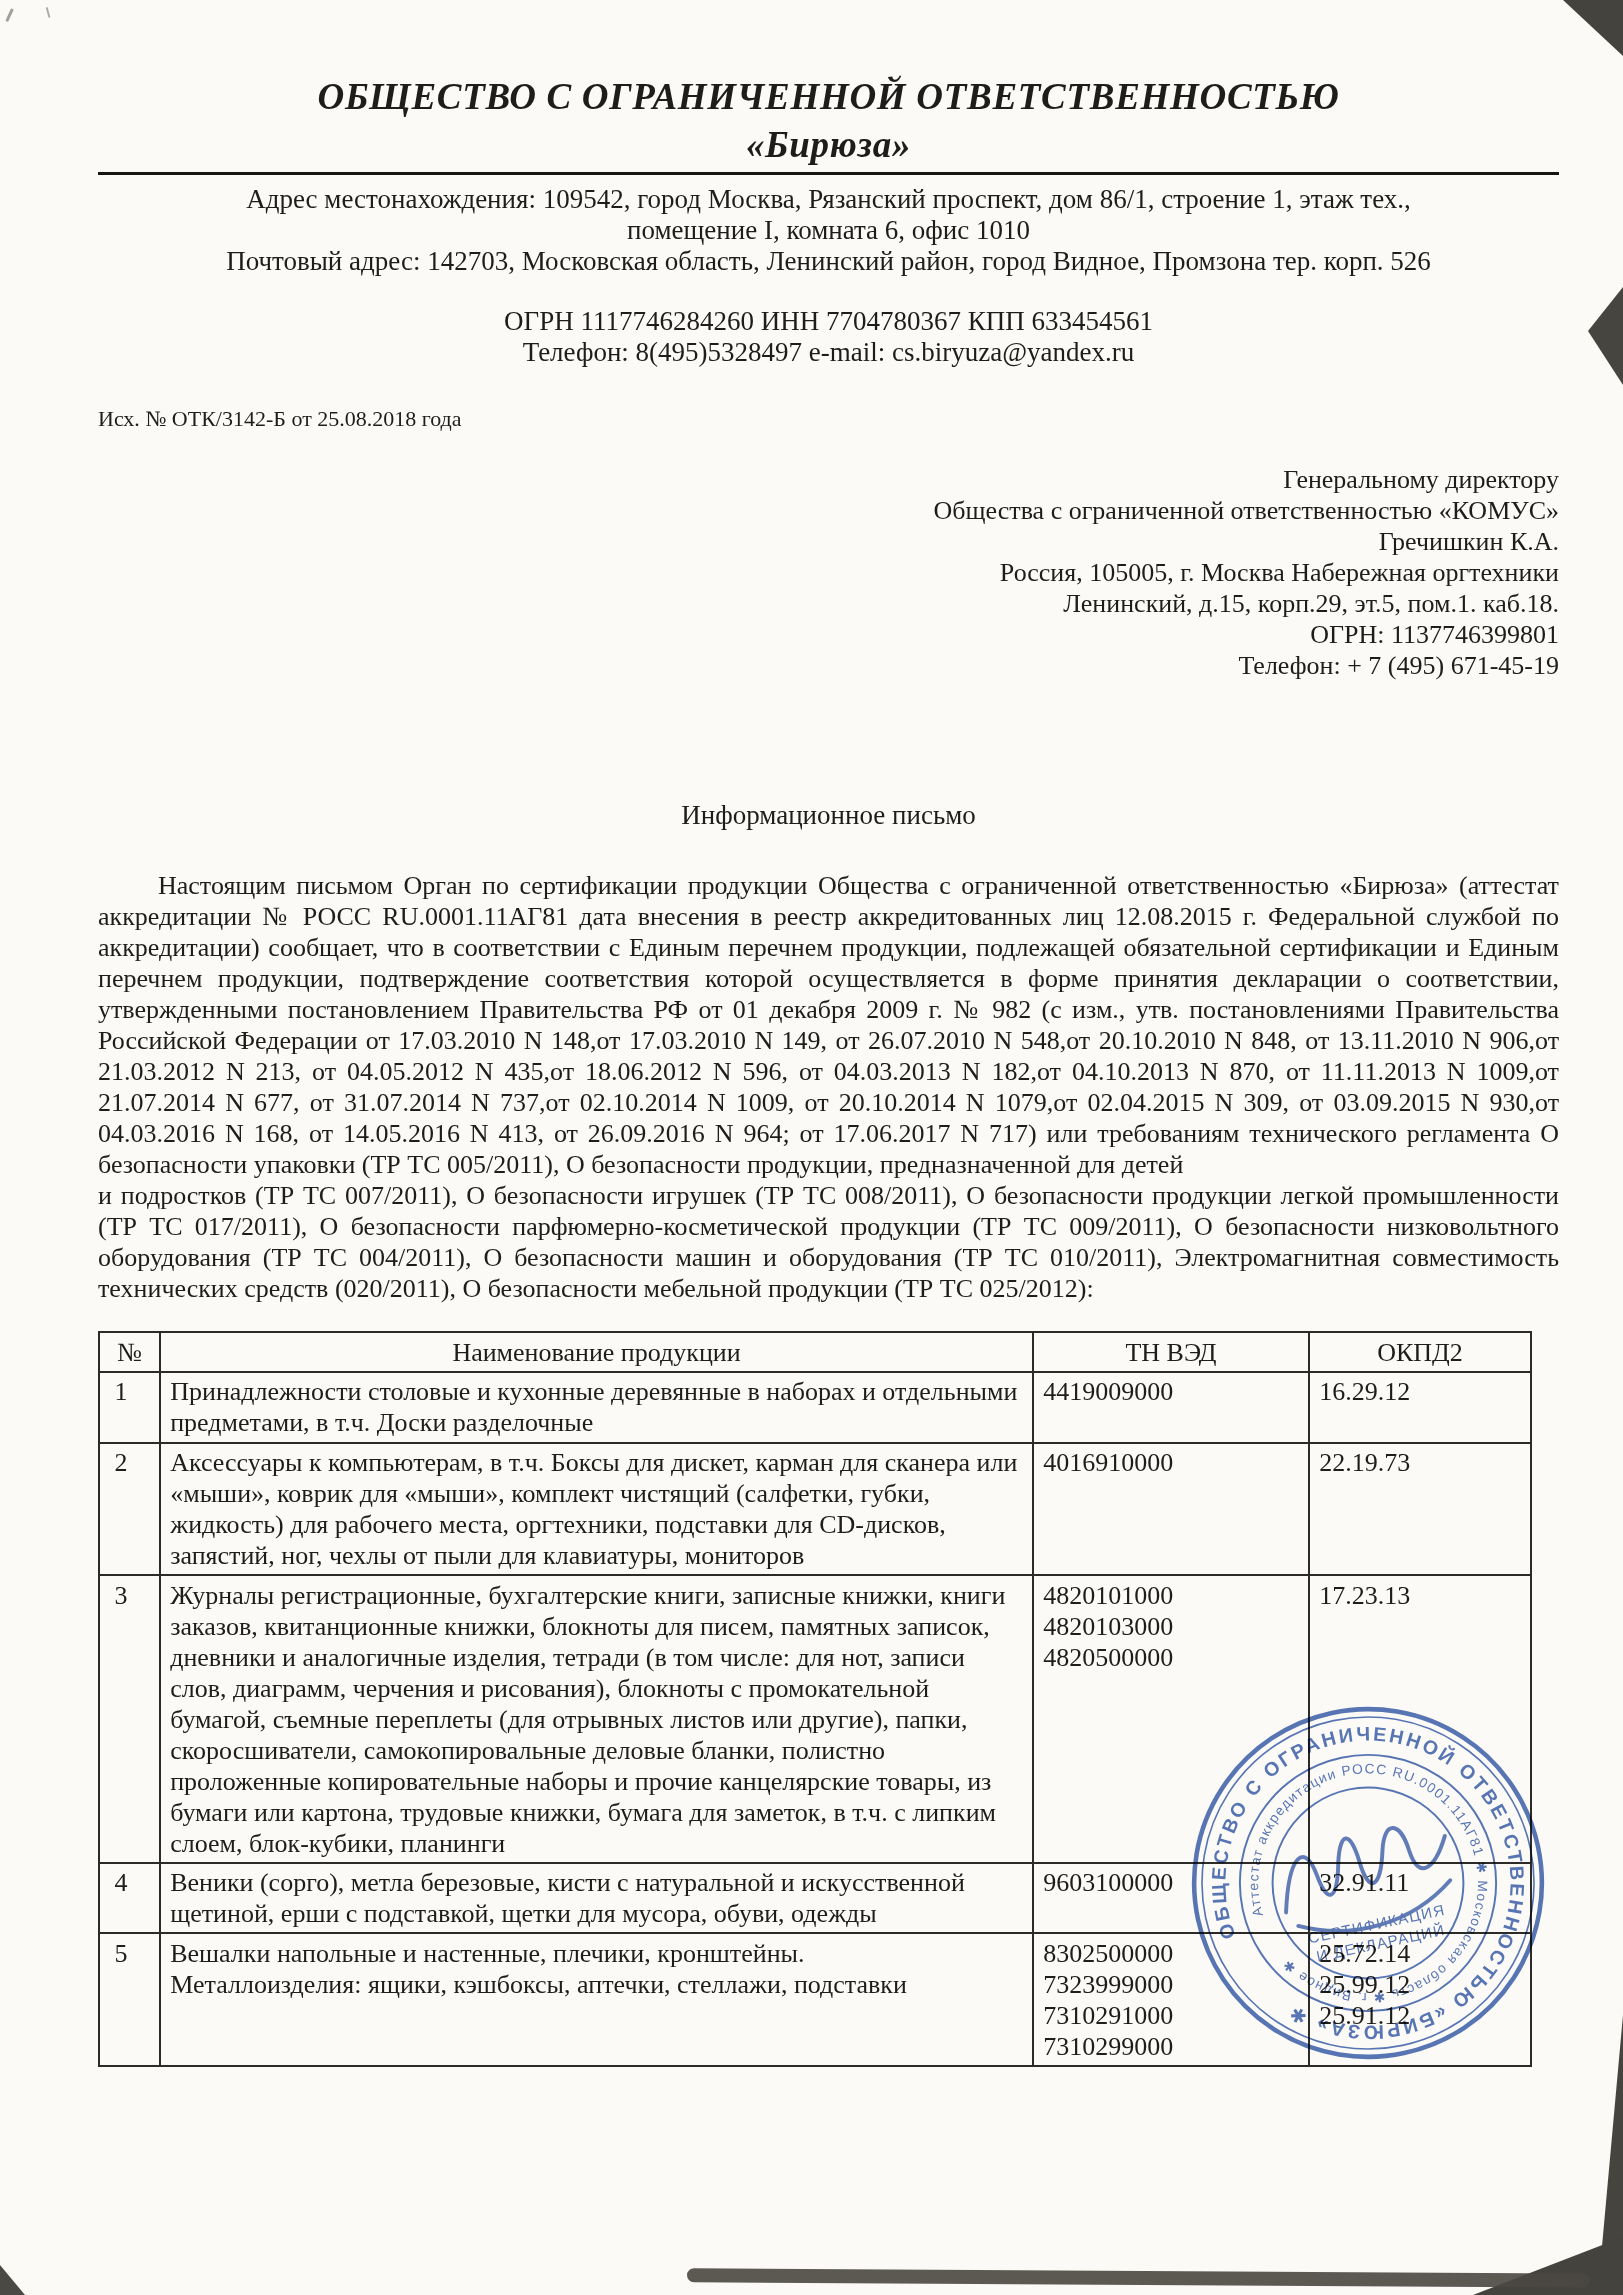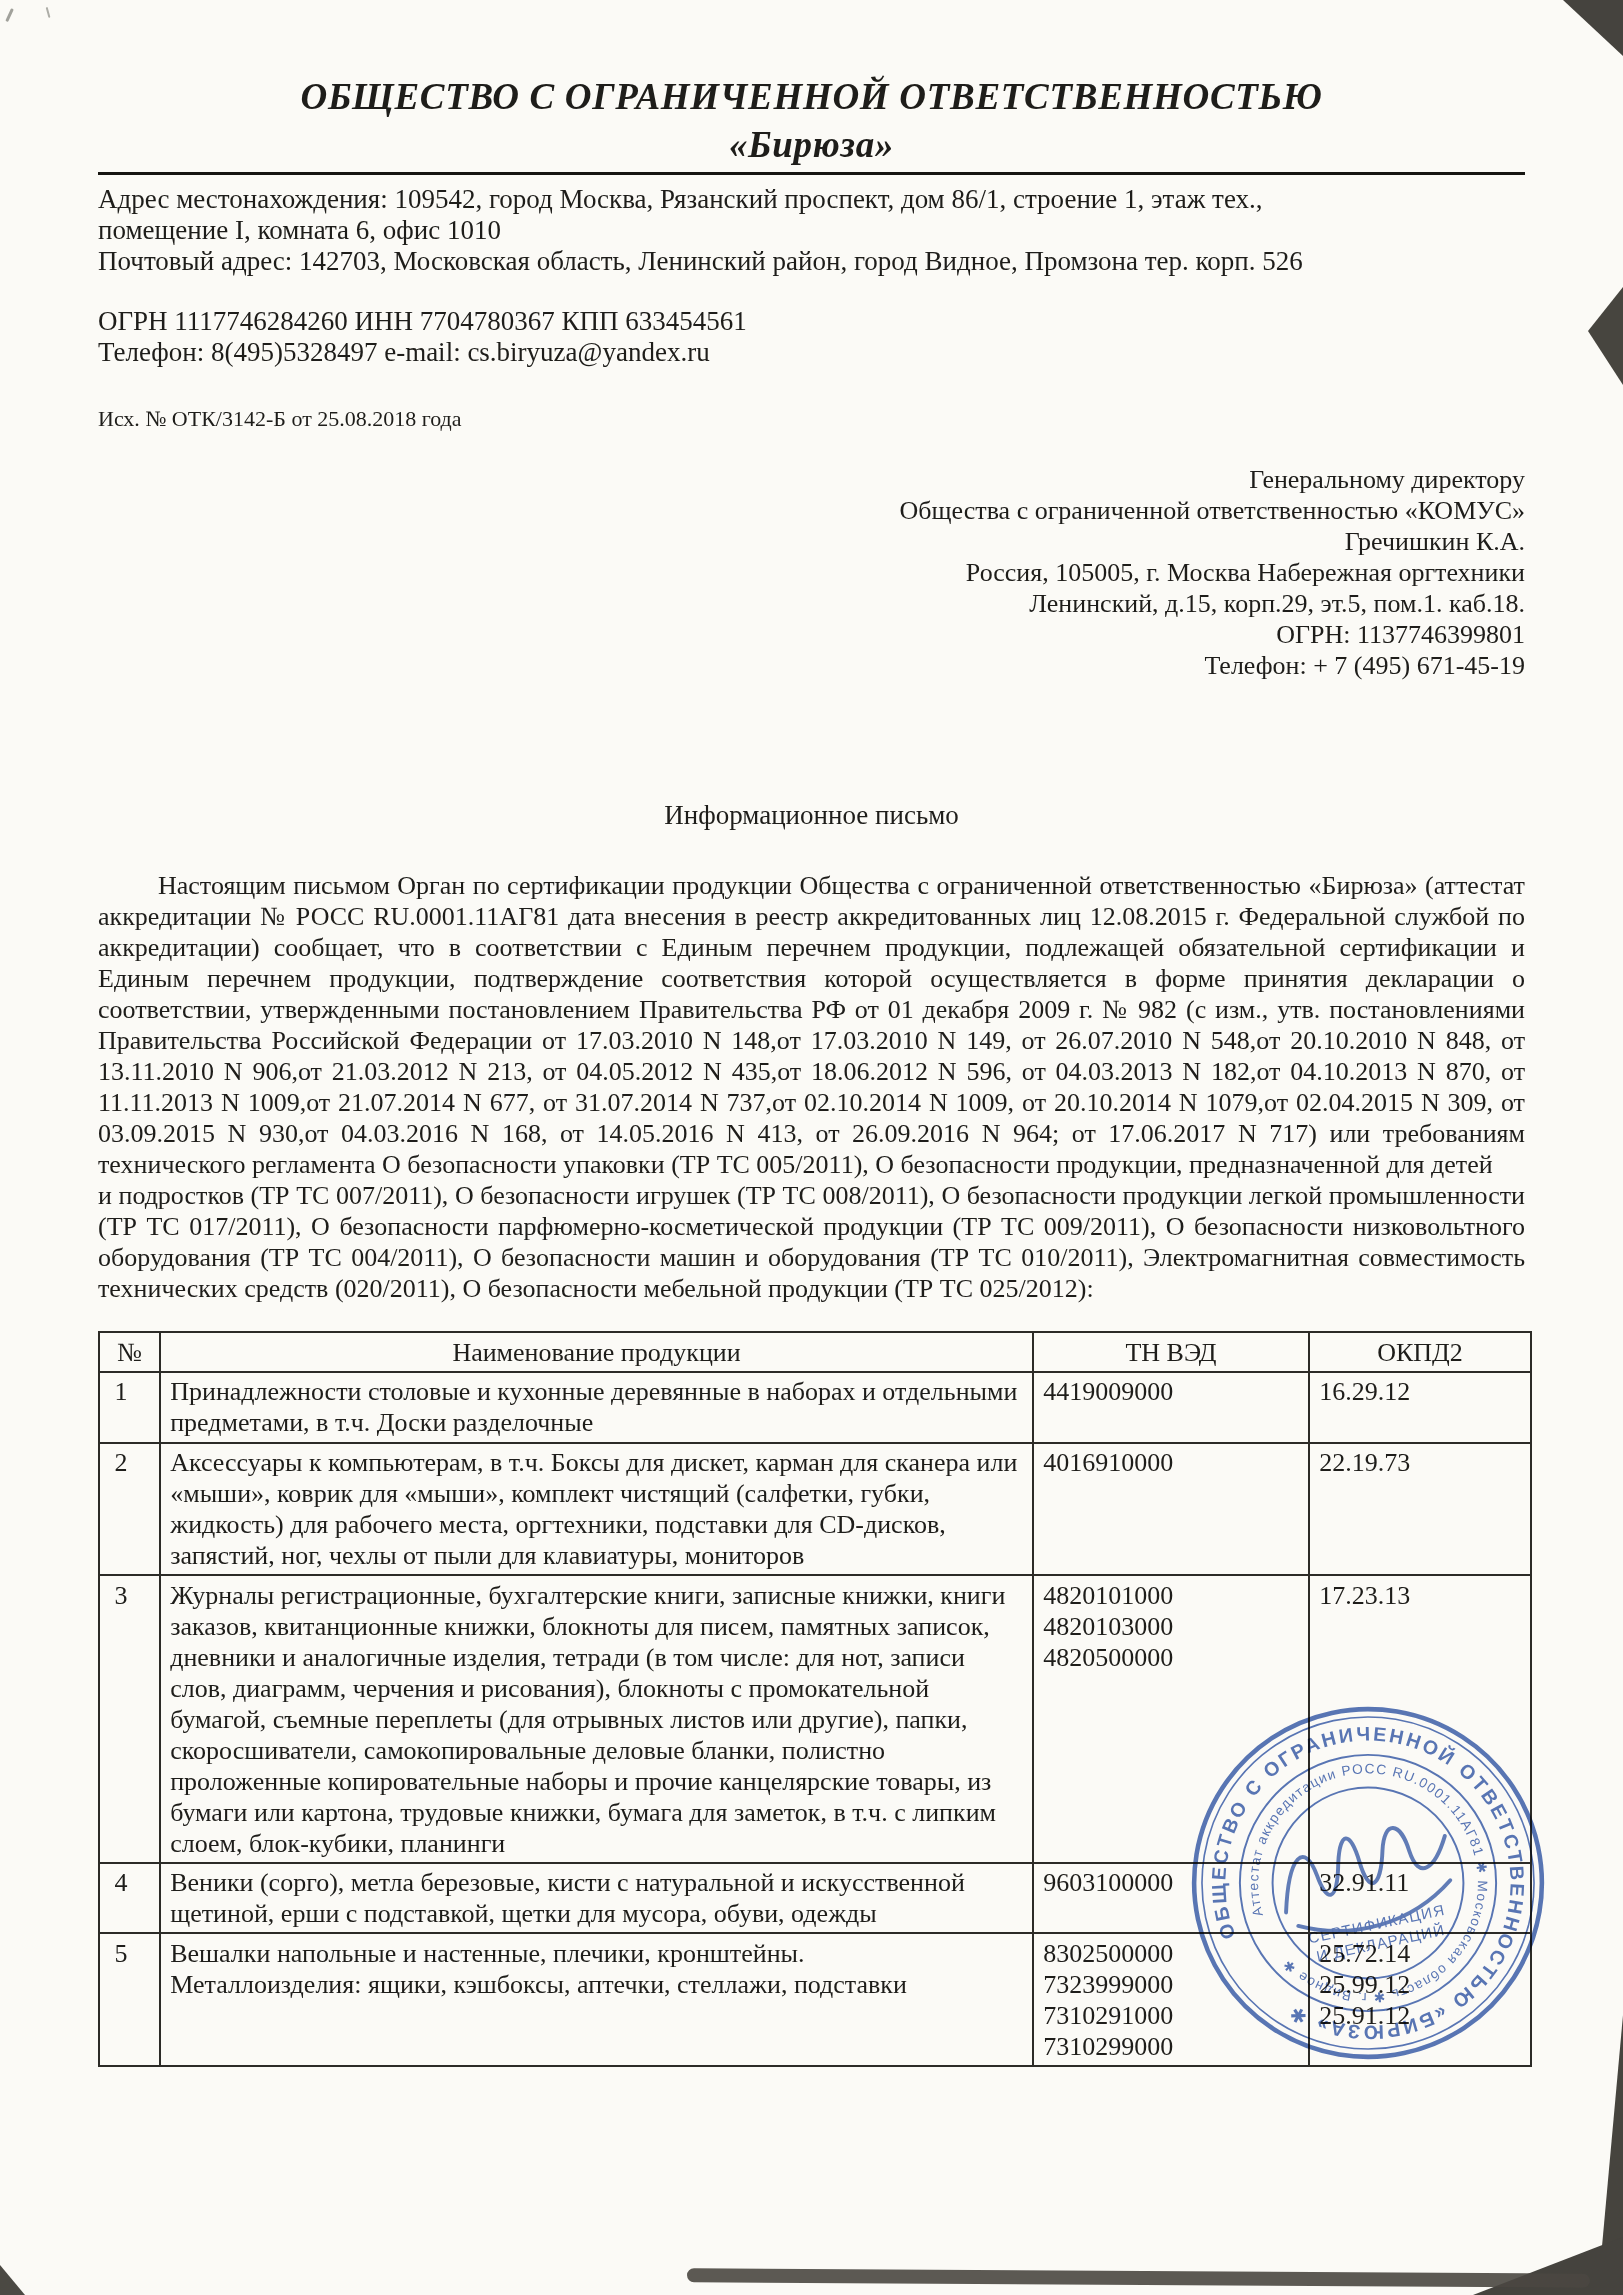--- a/index.html
+++ b/index.html
@@ -6,30 +6,30 @@
   * { margin:0; padding:0; box-sizing:border-box; }
   html,body { margin:0; padding:0; background:var(--paper); }
   .page {
     position:relative;
     width:1623px; height:2295px;
     background:var(--paper);
     color:var(--ink);
     font-family:"Liberation Serif","DejaVu Serif",serif;
     overflow:hidden;
   }
-  .content { padding:73px 98px 0 98px;border-radius:8px; }
+  .content { padding:73px 64px 0 98px;border-radius:8px; }
 
   
   .company-name {
     text-align:center; font-weight:bold; font-style:italic;
     font-size:37px; line-height:1.3; letter-spacing:0.7px;
   }
   .letterhead-rule { border-bottom:3.9px solid #161511; margin:2.6px 0 9.2px 0; }
   .letterhead-line {
-    font-size:27px; line-height:31px; white-space:pre-line;
+    text-align:center; font-size:27px; line-height:31px; white-space:pre-line;
   }
   .letterhead-line.reg { margin-top:29px; }
 
   .outgoing { margin-top:35px; font-size:22px; line-height:31px; }
 
   .recipient { margin-top:30px; text-align:right; font-size:26px; line-height:31px; }
 
   .letter-title { margin-top:119px; text-align:center; font-size:27px; line-height:31px; }
 
   .body-par {

